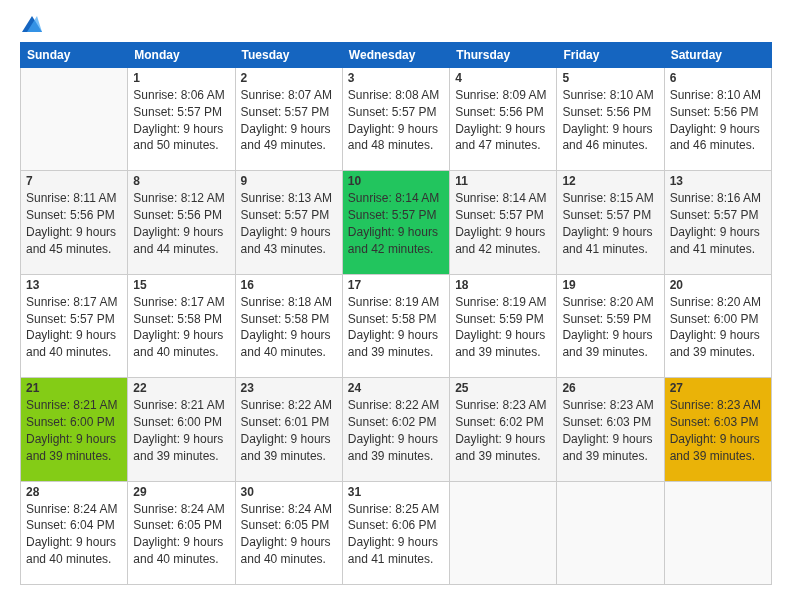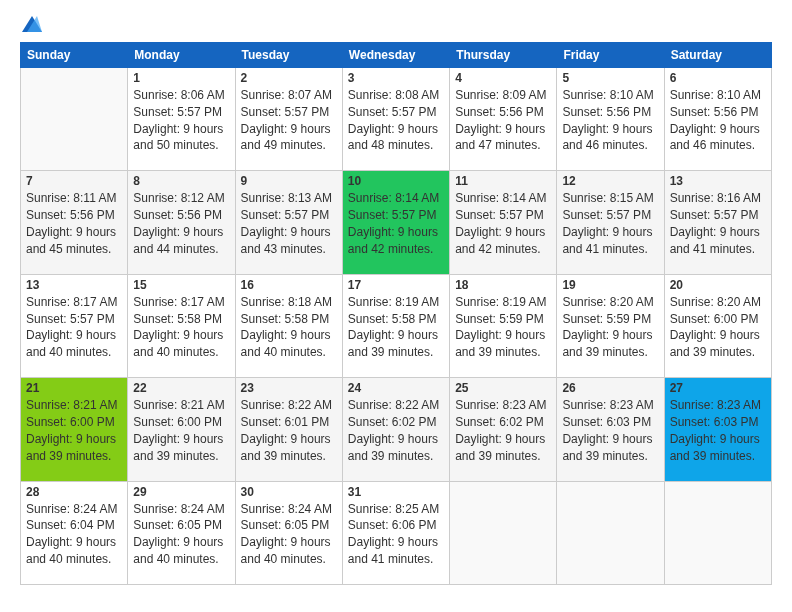--- a/index.html
+++ b/index.html
@@ -228,21 +228,21 @@
             <div class="day-info">Sunrise: 8:22 AM<br>Sunset: 6:02 PM<br>Daylight: 9 hours<br>and 39 minutes.</div>
           </td>
           <td style="background-color: rgb(245, 245, 245); margin-left: 8px;">
             <span class="day-number">25</span>
             <div class="day-info">Sunrise: 8:23 AM<br>Sunset: 6:02 PM<br>Daylight: 9 hours<br>and 39 minutes.</div>
           </td>
           <td style="background-color: rgb(245, 245, 245);">
             <span class="day-number">26</span>
             <div class="day-info">Sunrise: 8:23 AM<br>Sunset: 6:03 PM<br>Daylight: 9 hours<br>and 39 minutes.</div>
           </td>
-          <td style="background-color: #0ea5e9;">
+          <td style="background-color: #eab308;">
             <span class="day-number">27</span>
             <div class="day-info">Sunrise: 8:23 AM<br>Sunset: 6:03 PM<br>Daylight: 9 hours<br>and 39 minutes.</div>
           </td>
         </tr>
         <tr>
           <td>
             <span class="day-number">28</span>
             <div class="day-info">Sunrise: 8:24 AM<br>Sunset: 6:04 PM<br>Daylight: 9 hours<br>and 40 minutes.</div>
           </td>
           <td>

